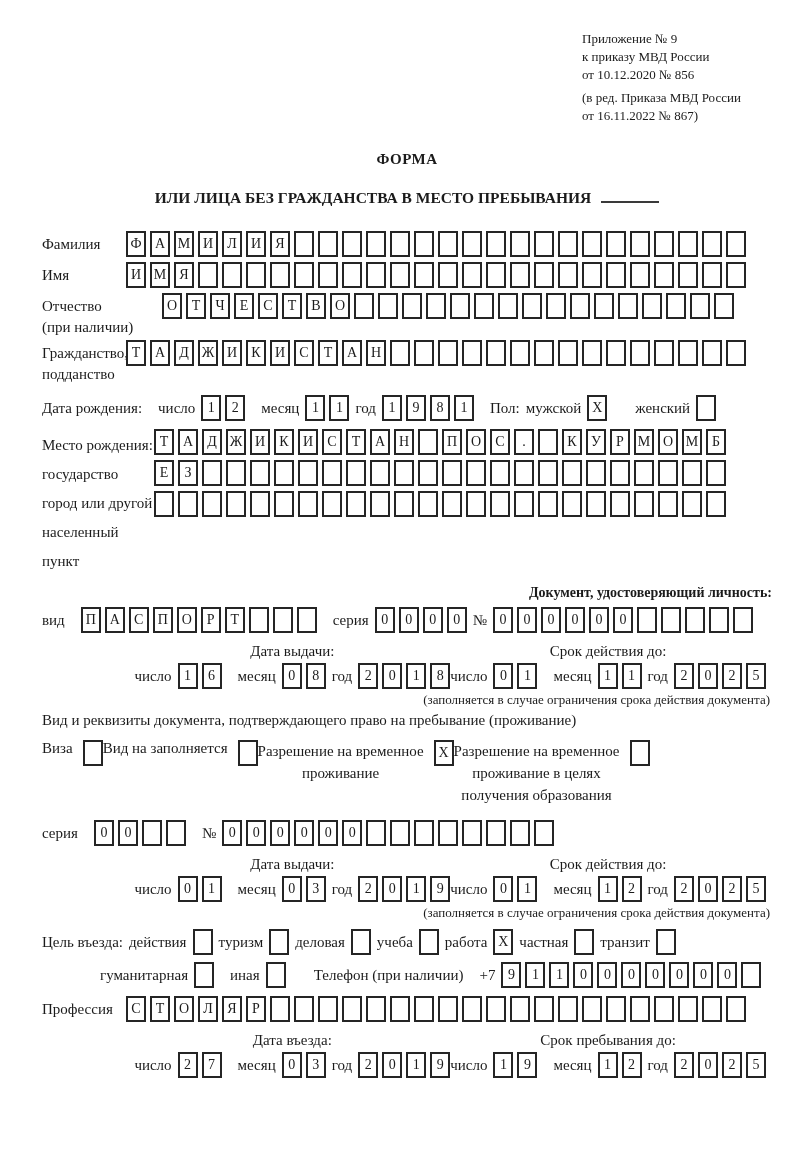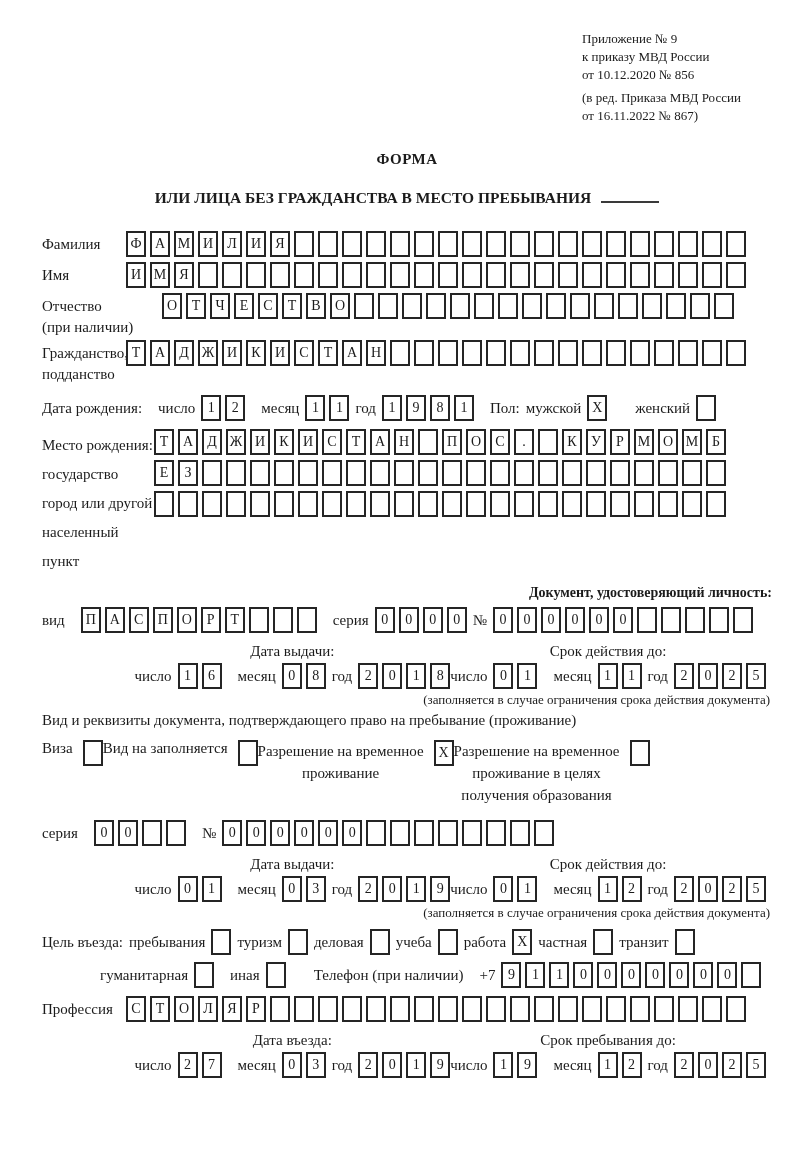--- a/index.html
+++ b/index.html
@@ -530,21 +530,21 @@
             <span class="cell">2</span>
             <span class="cell">5</span>
           </span>
       </div>
     </div>
   </div>
   <div class="footnote">(заполняется в случае ограничения срока действия документа)</div>
 
   <div class="row inline-row mt8">
     <span class="t">Цель въезда:</span>
-    <span class="t">пребывания</span>
+    <span class="t">действия</span>
     <span class="cells">
         <span class="cell"></span>
       </span>
     <span class="t">туризм</span>
     <span class="cells">
         <span class="cell"></span>
       </span>
     <span class="t">деловая</span>
     <span class="cells">
         <span class="cell"></span>

